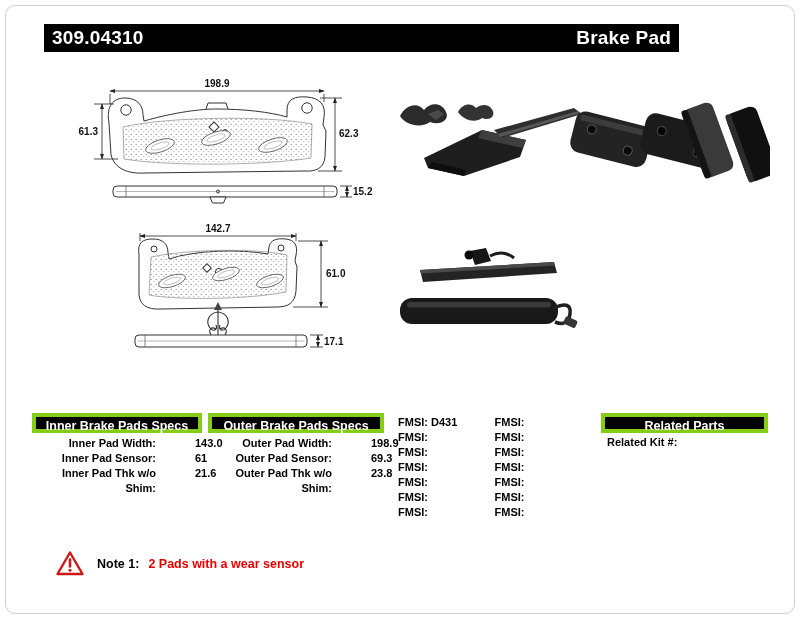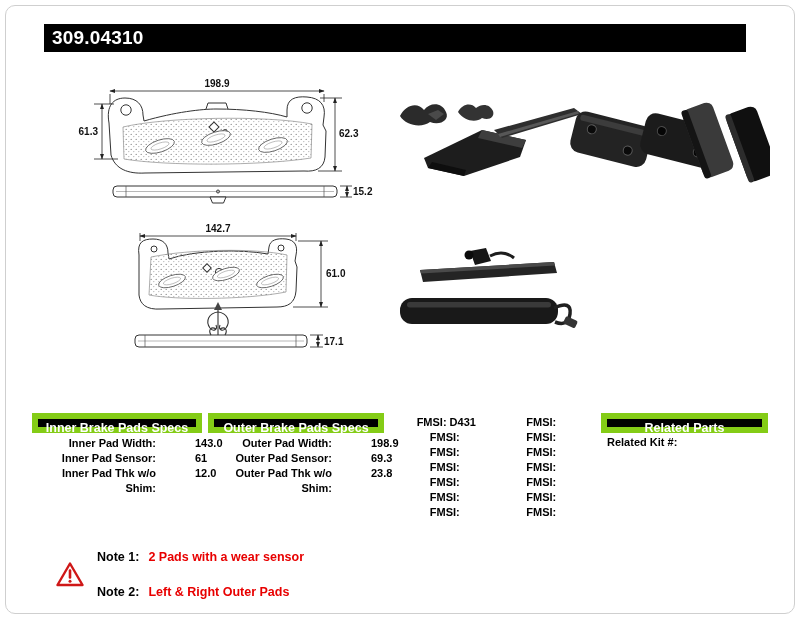--- a/index.html
+++ b/index.html
@@ -1,46 +1,47 @@
 <!DOCTYPE html>
 <html><head>
 <meta charset="utf-8">
 <style>
   *{box-sizing:border-box;}
   html,body{margin:0;padding:0;}
   body{width:800px;height:619px;background:#fff;font-family:"Liberation Sans",sans-serif;position:relative;overflow:hidden;}
   .frame{position:absolute;inset:5px;border:1.5px solid #cfcfcf;border-radius:10px;pointer-events:none;}
-  .topbar{position:absolute;left:44px;top:24px;width:702px;height:28px;background:#000;color:#fff;display:flex;justify-content:space-between;align-items:center;padding:0 8px;}
+  .topbar{position:absolute;left:44px;top:24px;width:635px;height:28px;background:#000;color:#fff;display:flex;justify-content:space-between;align-items:center;padding:0 8px;}
   .topbar span{font-size:19px;font-weight:bold;letter-spacing:.2px;}
   .diagram-svg{position:absolute;left:30px;top:58px;}
   svg text.dim{font-family:"Liberation Sans",sans-serif;font-size:10px;font-weight:bold;fill:#111;}
   .specs{position:absolute;left:32px;top:413px;width:736px;display:grid;grid-template-columns:170px 176px 205px 167px;column-gap:6px;}
-  .col-header{background:#000;border:6px solid #84cc16;color:#fff;font-weight:bold;font-size:12.5px;text-align:center;height:20px;line-height:19px;}
+  .col-header{background:#000;border:4px solid #84cc16;color:#fff;font-weight:bold;font-size:12.5px;text-align:center;height:20px;line-height:19px;}
   .col-body{padding-top:3px;}
   .spec-row{display:grid;grid-template-columns:124px 1fr;font-size:11px;font-weight:bold;line-height:15px;gap:36px;}
   .spec-row .lbl{text-align:right;}
   .spec-row .val{padding-left:3px;white-space:nowrap;}
   .fmsi-grid{display:grid;grid-template-rows:repeat(7,15px);grid-auto-flow:column;grid-auto-columns:1fr;padding:3px 4px 0 8px;font-size:11px;font-weight:bold;}
-  .fmsi-cell{white-space:nowrap;text-align:center;}
+  .fmsi-cell{white-space:nowrap;}
   .fmsi-cell .fval{margin-left:3px;}
   .related-body{padding:3px 0 0 6px;font-size:11px;font-weight:bold;}
   .related-body .rval{margin-left:3px;}
   .notes{position:absolute;left:56px;top:550px;display:flex;align-items:center;gap:13px;}
-  .note-lines{display:flex;flex-direction:column;gap:21px;}
+  .note-lines{display:flex;flex-direction:column;gap:14px;}
   .note-line{font-size:12.5px;font-weight:bold;}
   .note-line .nlbl{color:#000;margin-right:9px;}
   .note-line .ntext{color:#e80000;}
 </style>
 </head>
 <body>
 
 <div class="frame"></div>
 
 <div class="topbar">
   <span>309.04310</span>
+  <span>Brake Pad</span>
 </div>
 
 <svg class="diagram-svg" width="740" height="350" viewBox="0 0 740 350">
   <defs>
     <marker id="arr" viewBox="0 0 10 10" refX="9" refY="5" markerWidth="7.5" markerHeight="7.5" orient="auto-start-reverse">
       <path d="M0,1.5 L10,5 L0,8.5 Z" fill="#222"></path>
     </marker>
     <pattern id="stip" width="5" height="5" patternUnits="userSpaceOnUse">
       <circle cx="1.2" cy="1.4" r="0.65" fill="#8a8a8a"></circle>
       <circle cx="3.8" cy="3.6" r="0.6" fill="#a8a8a8"></circle>
@@ -202,21 +203,21 @@
       <div class="spec-row">
         <span class="lbl">Inner Pad Width:</span>
         <span class="val">143.0</span>
       </div>
       <div class="spec-row">
         <span class="lbl">Inner Pad Sensor:</span>
         <span class="val">61</span>
       </div>
       <div class="spec-row">
         <span class="lbl">Inner Pad Thk w/o Shim:</span>
-        <span class="val">12.0</span>
+        <span class="val">21.6</span>
       </div>
     </div>
   </div>
 
   <div class="col">
     <div class="col-header">Outer Brake Pads Specs</div>
     <div class="col-body">
       <div class="spec-row">
         <span class="lbl">Outer Pad Width:</span>
         <span class="val">198.9</span>
@@ -265,17 +266,14 @@
 <div class="notes">
   <svg width="28" height="27" viewBox="0 0 28 27">
     <path d="M14 2.5 L26.5 24 L1.5 24 Z" fill="#fff" stroke="#cf1717" stroke-width="2.4" stroke-linejoin="round"></path>
     <path d="M14 9.5 L14 16.5" stroke="#cf1717" stroke-width="2.6" stroke-linecap="round"></path>
     <circle cx="14" cy="20.2" r="1.5" fill="#cf1717"></circle>
   </svg>
   <div class="note-lines">
     <div class="note-line">
       <span class="nlbl">Note 1:</span><span class="ntext">2 Pads with a wear sensor</span>
     </div>
-    <div class="note-line">
-      <span class="nlbl">Note 2:</span><span class="ntext">Left &amp; Right Outer Pads</span>
-    </div>
   </div>
 </div>
 
 </body></html>

